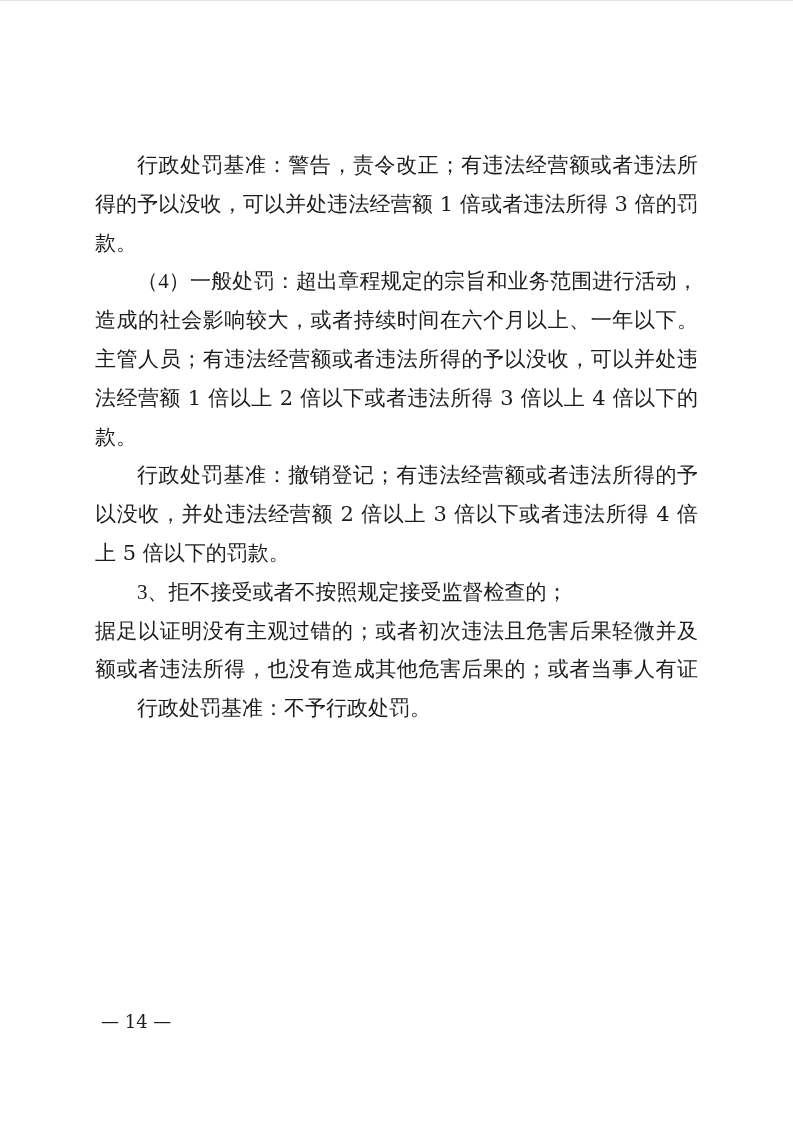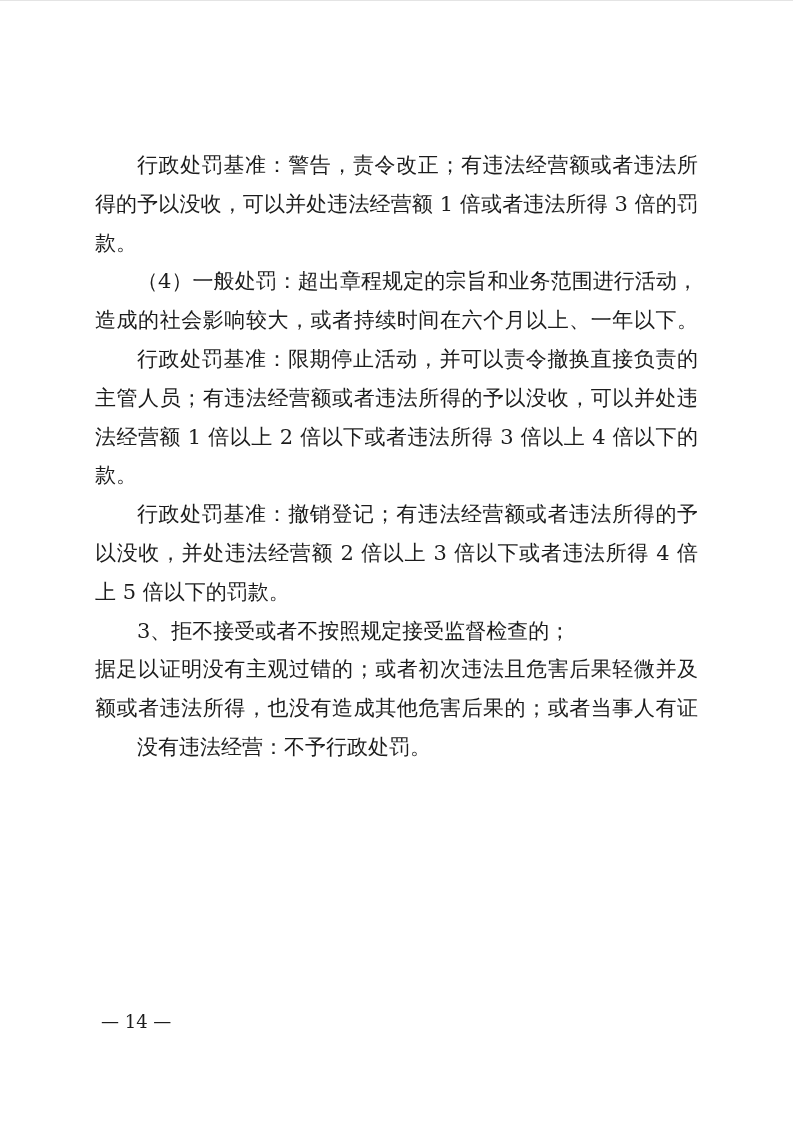--- a/index.html
+++ b/index.html
@@ -24,21 +24,21 @@
     position:absolute;left:95px;top:146px;width:603px;
   }
   .line{
     font-size:21px;
     height:38.8px;
     line-height:38.8px;
     text-align:justify;
     text-align-last:justify;
     overflow:hidden;
   }
-  .line.para-start{text-indent:2em;}
+  .line.para-start{text-indent:2em;font-family:Liberation Serif, serif;}
   .line.para-end{text-align-last:left;}
   .page-footer{
     position:absolute;left:101px;top:1011px;
     font-size:18px;line-height:22px;
     color:var(--ink);
     white-space:nowrap;
     text-align:right;
   }
 </style>
 </head>
@@ -50,35 +50,34 @@
     <div>
       <div class="line para-start">行政处罚基准：警告，责令改正；有违法经营额或者违法所</div>
       <div class="line">得的予以没收，可以并处违法经营额 1 倍或者违法所得 3 倍的罚</div>
       <div class="line para-end">款。</div>
     </div>
     <div>
       <div class="line para-start">（4）一般处罚：超出章程规定的宗旨和业务范围进行活动，</div>
       <div class="line">造成的社会影响较大，或者持续时间在六个月以上、一年以下。</div>
     </div>
     <div>
-      <div class="line para-start">行政处罚基准：限期停止活动，并可以责令撤换直接负责的</div>
       <div class="line">主管人员；有违法经营额或者违法所得的予以没收，可以并处违</div>
       <div class="line">法经营额 1 倍以上 2 倍以下或者违法所得 3 倍以上 4 倍以下的罚</div>
       <div class="line para-end">款。</div>
     </div>
     <div>
       <div class="line para-start">行政处罚基准：撤销登记；有违法经营额或者违法所得的予</div>
       <div class="line">以没收，并处违法经营额 2 倍以上 3 倍以下或者违法所得 4 倍以</div>
       <div class="line para-end">上 5 倍以下的罚款。</div>
     </div>
     <div>
       <div class="line para-start para-end">3、拒不接受或者不按照规定接受监督检查的；</div>
     </div>
     <div>
       <div class="line">据足以证明没有主观过错的；或者初次违法且危害后果轻微并及</div>
       <div class="line">额或者违法所得，也没有造成其他危害后果的；或者当事人有证</div>
     </div>
     <div>
-      <div class="line para-start para-end">没有违法经营：不予行政处罚。</div>
+      <div class="line para-start para-end">行政处罚基准：不予行政处罚。</div>
     </div>
   </div>
 
 <div class="page-footer">— 14 —</div>
 
 </body></html>

